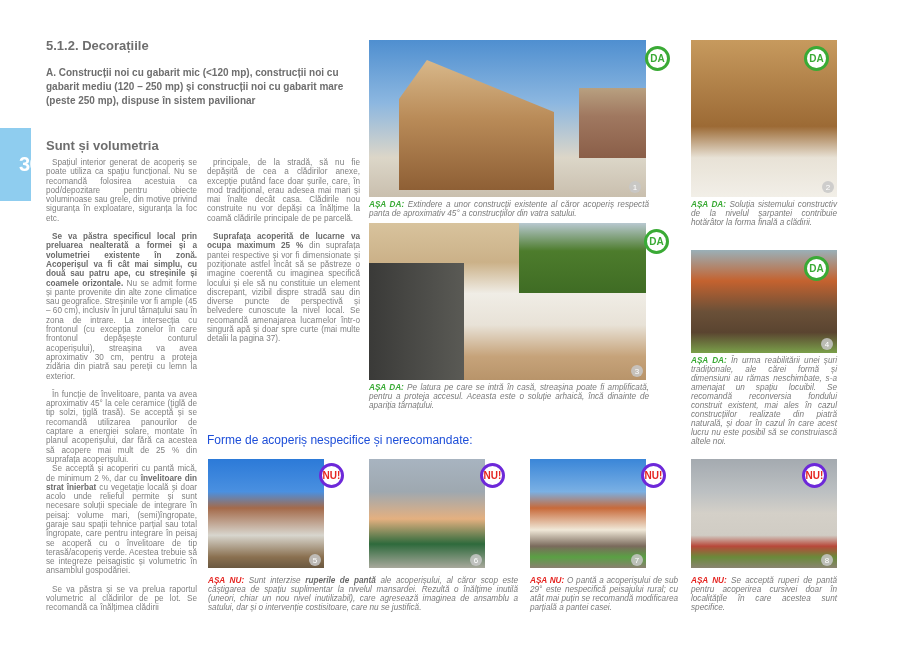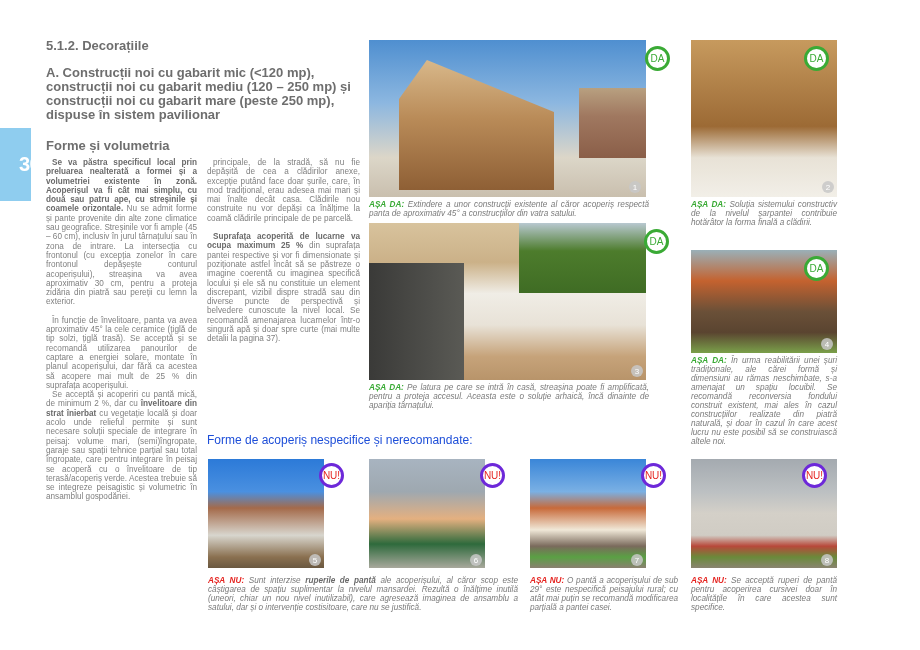--- a/index.html
+++ b/index.html
@@ -2,32 +2,32 @@
 <html><head>
 <meta charset="utf-8">
 <style>
   * { box-sizing: border-box; margin: 0; padding: 0; }
   html, body { width: 920px; height: 650px; background: #ffffff; overflow: hidden; }
   body { position: relative; font-family: "Liberation Sans", sans-serif; color: #7a7a7a; }
 
   .page-tab { position: absolute; left: 0; top: 128px; width: 31px; height: 73px; background: #8fcdef; color: #fff; font-weight: bold; font-size: 20px; display: flex; align-items: center; justify-content: center; letter-spacing: -0.5px; padding-left: 28px; }
 
   .sec-title { position: absolute; left: 46px; top: 38px; font-size: 13px; font-weight: bold; color: #6e6e6e; }
-  .main-heading { position: absolute; left: 46px; top: 66px; width: 315px; font-size: 13px; font-weight: bold; color: #6e6e6e; line-height: 14px; }
+  .main-heading { position: absolute; left: 46px; top: 66px; width: 315px; font-size: 10px; font-weight: bold; color: #6e6e6e; line-height: 14px; }
   .sub-heading { position: absolute; left: 46px; top: 138px; font-size: 13px; font-weight: bold; color: #6e6e6e; }
 
   .col { position: absolute; font-size: 8.2px; line-height: 9.3px; text-align: justify; color: #808080; }
   .col p { margin-bottom: 9px; text-indent: 6px; }
   .col p.tight { margin-bottom: 0; }
   .col b { color: #6a6a6a; }
   .col1 { left: 46px; top: 158px; width: 151px; }
   .col2 { left: 207px; top: 158px; width: 153px; }
 
   .photo { position: absolute; overflow: hidden; }
-  .badge { position: absolute; width: 25px; height: 25px; border-radius: 50%; background: #fff; display: flex; align-items: center; justify-content: center; font-weight: normal; font-size: 10px; text-align: center; }
+  .badge { position: absolute; width: 25px; height: 25px; border-radius: 50%; background: #fff; display: flex; align-items: center; justify-content: center; font-weight: bold; font-size: 10px; text-align: center; }
   .badge.da { border: 3px solid #3aaa35; color: #3aaa35; }
   .badge.nu { border: 3px solid #6d28d9; color: #e52521; font-size: 10px; }
   .num { position: absolute; width: 12px; height: 12px; border-radius: 50%; background: rgba(200,200,200,0.85); color: #fff; font-size: 8px; display: flex; align-items: center; justify-content: center; }
 
   .cap { position: absolute; font-size: 8.2px; line-height: 9px; font-style: italic; text-align: justify; color: #7a7a7a; }
   .cap .lbl-da { color: #3aaa35; font-weight: bold; }
   .cap .lbl-nu { color: #e52521; font-weight: bold; margin-top: 36px; }
   .cap b { color: #6a6a6a; }
 
   .forms-heading { position: absolute; left: 207px; top: 433px; font-size: 12px; font-weight: normal; color: #1d4ed8; }
@@ -46,26 +46,28 @@
   .p7 { left: 530px; top: 459px; width: 116px; height: 109px; background: linear-gradient(180deg,#3a86d8 0%,#7ab0e4 30%,#c86a3a 45%,#f0e8d8 65%,#7a6a5c 80%,#5aa044 90%,#8a8070 100%); }
   .p8 { left: 691px; top: 459px; width: 146px; height: 109px; background: linear-gradient(180deg,#a4aab0 0%,#bcc0c2 30%,#d4d0c8 50%,#d0ccc4 70%,#b8483a 80%,#6a8a3a 90%,#8a8470 100%); }
 </style>
 </head>
 <body>
 
 <div class="page-tab">30</div>
 
 <div class="sec-title">5.1.2. Decorațiile</div>
 <div class="main-heading">A. Construcții noi cu gabarit mic (&lt;120 mp), construcții noi cu gabarit mediu (120 – 250 mp) și construcții noi cu gabarit mare (peste 250 mp), dispuse în sistem pavilionar</div>
-<div class="sub-heading">Forme și volumetria</div>
+<div class="sub-heading">Sunt și volumetria</div>
 
 <div class="col col1">
+  <p>Spațiul interior generat de acoperiș se poate utiliza ca spațiu funcțional. Nu se recomandă folosirea acestuia ca pod/depozitare pentru obiecte voluminoase sau grele, din motive privind siguranța în exploatare, siguranța la foc etc.</p>
   <p><b>Se va păstra specificul local prin preluarea nealterată a formei și a volumetriei existente în zonă. Acoperișul va fi cât mai simplu, cu două sau patru ape, cu streșinile și coamele orizontale.</b><span> Nu se admit forme și pante provenite din alte zone climatice sau geografice. Streșinile vor fi ample (45 – 60 cm), inclusiv în jurul târnațului sau în zona de intrare. La intersecția cu frontonul (cu excepția zonelor în care frontonul depășește conturul acoperișului), streașina va avea aproximativ 30 cm, pentru a proteja zidăria din piatră sau pereții cu lemn la exterior.</span></p>
   <p class="tight">În funcție de învelitoare, panta va avea aproximativ 45° la cele ceramice (țiglă de tip solzi, țiglă trasă). Se acceptă și se recomandă utilizarea panourilor de captare a energiei solare, montate în planul acoperișului, dar fără ca acestea să acopere mai mult de 25 % din suprafața acoperișului.</p>
   <p><span>Se acceptă și acoperiri cu pantă mică, de minimum 2 %, dar cu </span><b>învelitoare din strat înierbat</b><span> cu vegetație locală și doar acolo unde relieful permite și sunt necesare soluții speciale de integrare în peisaj: volume mari, (semi)îngropate, garaje sau spații tehnice parțial sau total îngropate, care pentru integrare în peisaj se acoperă cu o învelitoare de tip terasă/acoperiș verde. Acestea trebuie să se integreze peisagistic și volumetric în ansamblul gospodăriei.</span></p>
+  <p>Se va păstra și se va prelua raportul volumetric al clădirilor de pe lot. Se recomandă ca înălțimea clădirii</p>
 </div>
 
 <div class="col col2">
   <p>principale, de la stradă, să nu fie depășită de cea a clădirilor anexe, excepție putând face doar șurile, care, în mod tradițional, erau adesea mai mari și mai înalte decât casa. Clădirile nou construite nu vor depăși ca înălțime la coamă clădirile principale de pe parcelă.</p>
   <p><b>Suprafața acoperită de lucarne va ocupa maximum 25 %</b><span> din suprafața pantei respective și vor fi dimensionate și poziționate astfel încât să se păstreze o imagine coerentă cu imaginea specifică locului și ele să nu constituie un element discrepant, vizibil dispre stradă sau din diverse puncte de perspectivă și belvedere cunoscute la nivel local. Se recomandă amenajarea lucarnelor într-o singură apă și doar spre curte (mai multe detalii la pagina 37).</span></p>
 </div>
 
 <div class="photo p1">
   <div class="house"></div>
   <div class="barn"></div>

